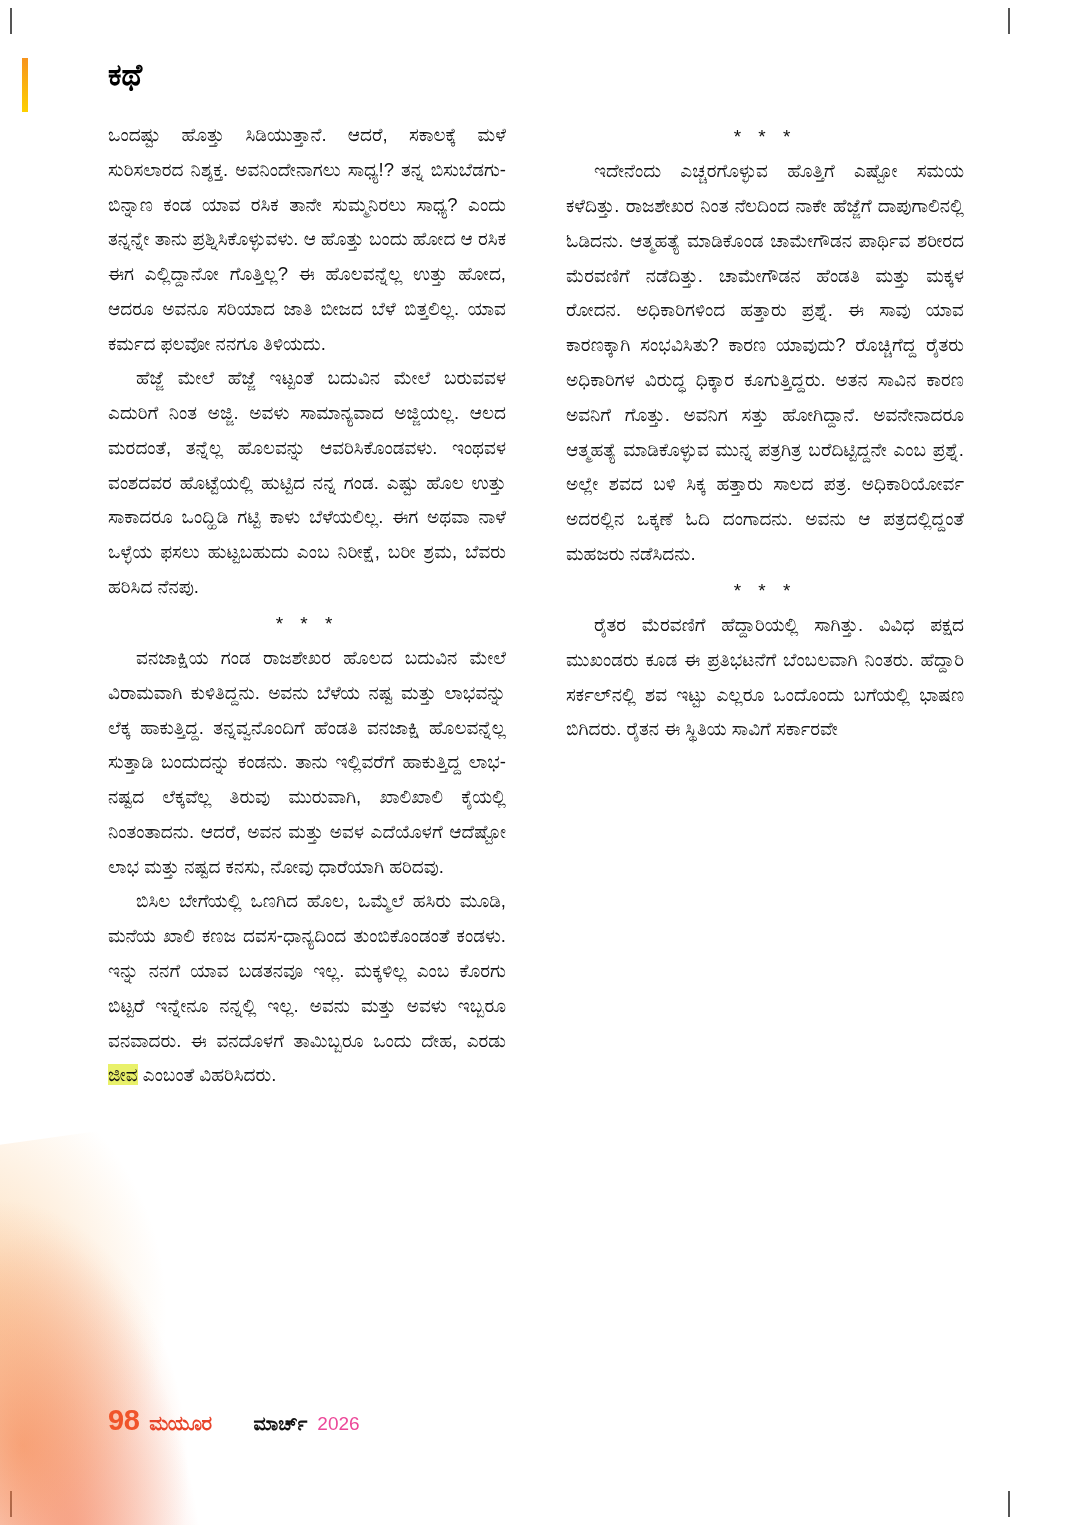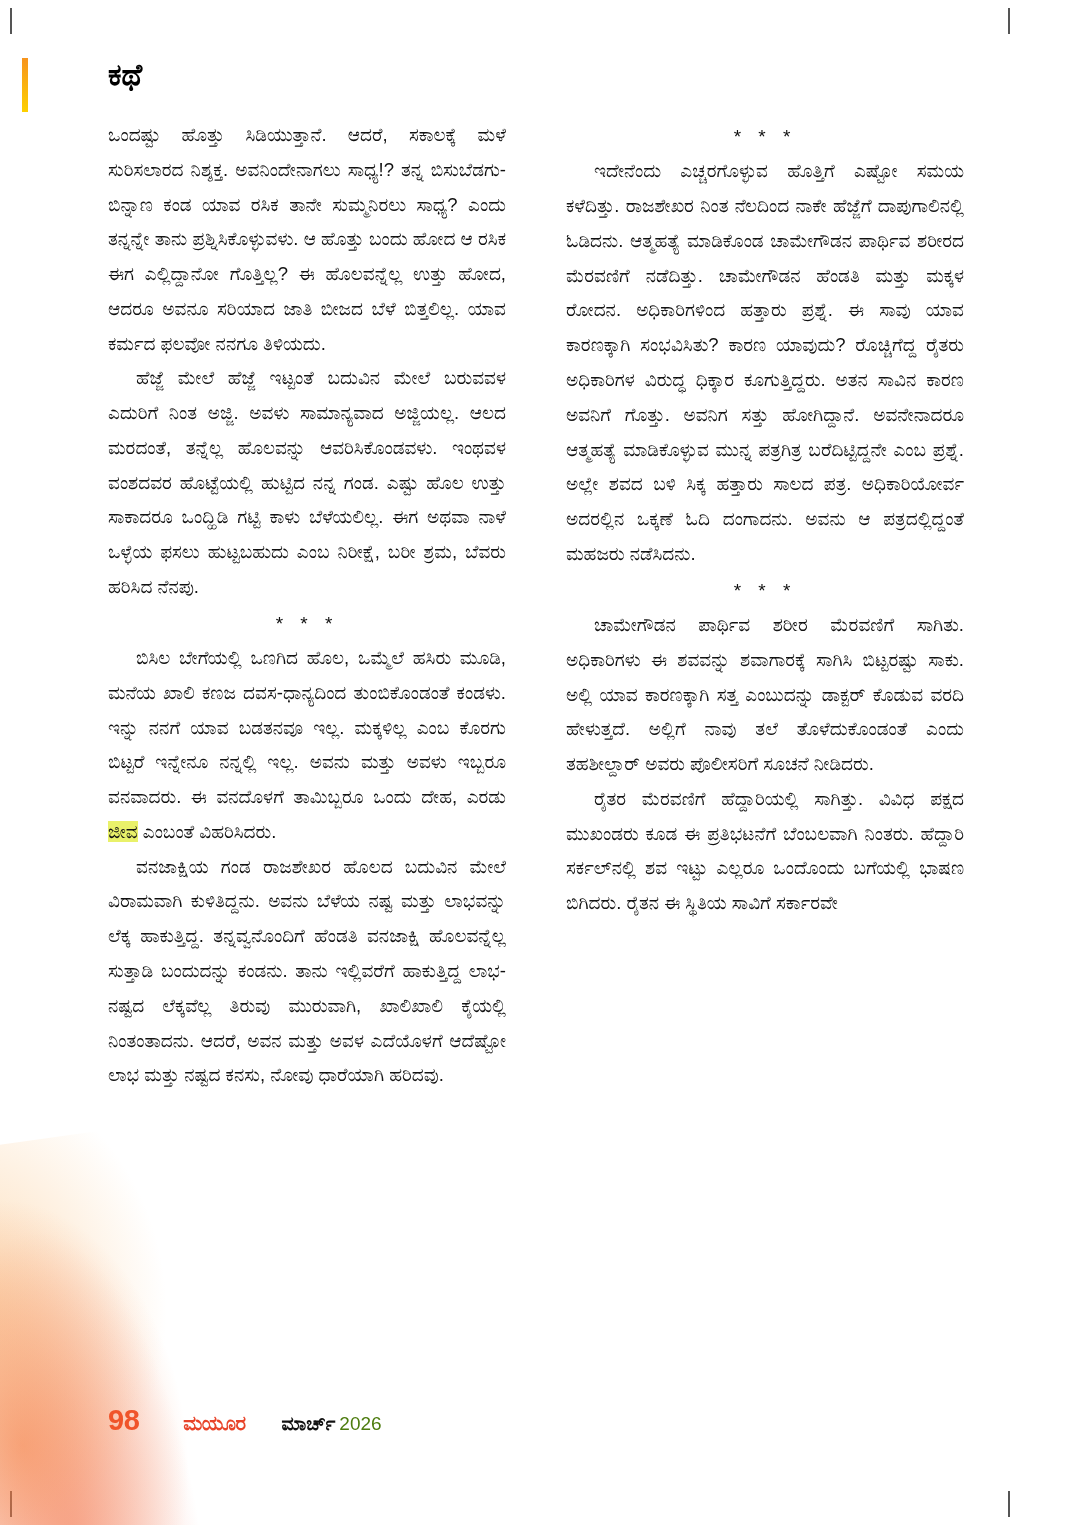--- a/index.html
+++ b/index.html
@@ -98,44 +98,43 @@
   .highlight {
     background: #e9f16a;
   }
 
   .footer {
     position: absolute;
     left: 108px;
     bottom: 88px;
     display: flex;
     align-items: baseline;
-    gap: 4px;
+    gap: 10px;
   }
   .folio {
     font-size: 29px;
     font-weight: bold;
     color: #f0542a;
     letter-spacing: -0.5px;
   }
   .masthead {
     font-size: 20px;
     font-weight: bold;
     color: #e8442a;
     letter-spacing: -0.5px;
-    margin-left: 40px;
   }
   .issue-month {
     font-size: 19px;
     font-weight: bold;
     color: #111;
     margin-left: 32px;
   }
   .issue-year {
     font-size: 19px;
-    color: #4d7c0f;
+    color: #ec4899;
   }
 </style>
 </head>
 <body>
 
 <div class="page">
 
   <div class="crop-mark crop-tl-v"></div>
   <div class="crop-mark crop-tr-v"></div>
   <div class="crop-mark crop-bl-v"></div>
@@ -145,29 +144,28 @@
 
   <div class="accent-bar"></div>
   <div class="section-title">ಕಥೆ</div>
 
   <div class="columns">
 
     <div class="col">
       <p class="para no-indent">ಒಂದಷ್ಟು ಹೊತ್ತು ಸಿಡಿಯುತ್ತಾನೆ. ಆದರೆ, ಸಕಾಲಕ್ಕೆ ಮಳೆ ಸುರಿಸಲಾರದ ನಿಶ್ಶಕ್ತ. ಅವನಿಂದೇನಾಗಲು ಸಾಧ್ಯ!? ತನ್ನ ಬಿಸುಬೆಡಗು- ಬಿನ್ನಾಣ ಕಂಡ ಯಾವ ರಸಿಕ ತಾನೇ ಸುಮ್ಮನಿರಲು ಸಾಧ್ಯ? ಎಂದು ತನ್ನನ್ನೇ ತಾನು ಪ್ರಶ್ನಿಸಿಕೊಳ್ಳುವಳು. ಆ ಹೊತ್ತು ಬಂದು ಹೋದ ಆ ರಸಿಕ ಈಗ ಎಲ್ಲಿದ್ದಾನೋ ಗೊತ್ತಿಲ್ಲ? ಈ ಹೊಲವನ್ನೆಲ್ಲ ಉತ್ತು ಹೋದ, ಆದರೂ ಅವನೂ ಸರಿಯಾದ ಜಾತಿ ಬೀಜದ ಬೆಳೆ ಬಿತ್ತಲಿಲ್ಲ. ಯಾವ ಕರ್ಮದ ಫಲವೋ ನನಗೂ ತಿಳಿಯದು.</p>
       <p class="para">ಹೆಜ್ಜೆ ಮೇಲೆ ಹೆಜ್ಜೆ ಇಟ್ಟಂತೆ ಬದುವಿನ ಮೇಲೆ ಬರುವವಳ ಎದುರಿಗೆ ನಿಂತ ಅಜ್ಜಿ. ಅವಳು ಸಾಮಾನ್ಯವಾದ ಅಜ್ಜಿಯಲ್ಲ. ಆಲದ ಮರದಂತೆ, ತನ್ನೆಲ್ಲ ಹೊಲವನ್ನು ಆವರಿಸಿಕೊಂಡವಳು. ಇಂಥವಳ ವಂಶದವರ ಹೊಟ್ಟೆಯಲ್ಲಿ ಹುಟ್ಟಿದ ನನ್ನ ಗಂಡ. ಎಷ್ಟು ಹೊಲ ಉತ್ತು ಸಾಕಾದರೂ ಒಂದ್ಹಿಡಿ ಗಟ್ಟಿ ಕಾಳು ಬೆಳೆಯಲಿಲ್ಲ. ಈಗ ಅಥವಾ ನಾಳೆ ಒಳ್ಳೆಯ ಫಸಲು ಹುಟ್ಟಬಹುದು ಎಂಬ ನಿರೀಕ್ಷೆ, ಬರೀ ಶ್ರಮ, ಬೆವರು ಹರಿಸಿದ ನೆನಪು.</p>
       <div class="divider">* * *</div>
+      <p class="para">ವನಜಾಕ್ಷಿಯ ಗಂಡ ರಾಜಶೇಖರ ಹೊಲದ ಬದುವಿನ ಮೇಲೆ ವಿರಾಮವಾಗಿ ಕುಳಿತಿದ್ದನು. ಅವನು ಬೆಳೆಯ ನಷ್ಟ ಮತ್ತು ಲಾಭವನ್ನು ಲೆಕ್ಕ ಹಾಕುತ್ತಿದ್ದ. ತನ್ನವ್ವನೊಂದಿಗೆ ಹೆಂಡತಿ ವನಜಾಕ್ಷಿ ಹೊಲವನ್ನೆಲ್ಲ ಸುತ್ತಾಡಿ ಬಂದುದನ್ನು ಕಂಡನು. ತಾನು ಇಲ್ಲಿವರೆಗೆ ಹಾಕುತ್ತಿದ್ದ ಲಾಭ- ನಷ್ಟದ ಲೆಕ್ಕವೆಲ್ಲ ತಿರುವು ಮುರುವಾಗಿ, ಖಾಲಿಖಾಲಿ ಕೈಯಲ್ಲಿ ನಿಂತಂತಾದನು. ಆದರೆ, ಅವನ ಮತ್ತು ಅವಳ ಎದೆಯೊಳಗೆ ಆದೆಷ್ಟೋ ಲಾಭ ಮತ್ತು ನಷ್ಟದ ಕನಸು, ನೋವು ಧಾರೆಯಾಗಿ ಹರಿದವು.</p>
       <p class="para"><span>ಬಿಸಿಲ ಬೇಗೆಯಲ್ಲಿ ಒಣಗಿದ ಹೊಲ, ಒಮ್ಮೆಲೆ ಹಸಿರು ಮೂಡಿ, ಮನೆಯ ಖಾಲಿ ಕಣಜ ದವಸ-ಧಾನ್ಯದಿಂದ ತುಂಬಿಕೊಂಡಂತೆ ಕಂಡಳು. ಇನ್ನು ನನಗೆ ಯಾವ ಬಡತನವೂ ಇಲ್ಲ. ಮಕ್ಕಳಿಲ್ಲ ಎಂಬ ಕೊರಗು ಬಿಟ್ಟರೆ ಇನ್ನೇನೂ ನನ್ನಲ್ಲಿ ಇಲ್ಲ. ಅವನು ಮತ್ತು ಅವಳು ಇಬ್ಬರೂ ವನವಾದರು. ಈ ವನದೊಳಗೆ ತಾಮಿಬ್ಬರೂ ಒಂದು ದೇಹ, ಎರಡು </span><span class="highlight">ಜೀವ</span><span> ಎಂಬಂತೆ ವಿಹರಿಸಿದರು.</span></p>
-      <p class="para">ವನಜಾಕ್ಷಿಯ ಗಂಡ ರಾಜಶೇಖರ ಹೊಲದ ಬದುವಿನ ಮೇಲೆ ವಿರಾಮವಾಗಿ ಕುಳಿತಿದ್ದನು. ಅವನು ಬೆಳೆಯ ನಷ್ಟ ಮತ್ತು ಲಾಭವನ್ನು ಲೆಕ್ಕ ಹಾಕುತ್ತಿದ್ದ. ತನ್ನವ್ವನೊಂದಿಗೆ ಹೆಂಡತಿ ವನಜಾಕ್ಷಿ ಹೊಲವನ್ನೆಲ್ಲ ಸುತ್ತಾಡಿ ಬಂದುದನ್ನು ಕಂಡನು. ತಾನು ಇಲ್ಲಿವರೆಗೆ ಹಾಕುತ್ತಿದ್ದ ಲಾಭ- ನಷ್ಟದ ಲೆಕ್ಕವೆಲ್ಲ ತಿರುವು ಮುರುವಾಗಿ, ಖಾಲಿಖಾಲಿ ಕೈಯಲ್ಲಿ ನಿಂತಂತಾದನು. ಆದರೆ, ಅವನ ಮತ್ತು ಅವಳ ಎದೆಯೊಳಗೆ ಆದೆಷ್ಟೋ ಲಾಭ ಮತ್ತು ನಷ್ಟದ ಕನಸು, ನೋವು ಧಾರೆಯಾಗಿ ಹರಿದವು.</p>
     </div>
 
     <div class="col">
       <div class="divider">* * *</div>
       <p class="para">ಇದೇನೆಂದು ಎಚ್ಚರಗೊಳ್ಳುವ ಹೊತ್ತಿಗೆ ಎಷ್ಟೋ ಸಮಯ ಕಳೆದಿತ್ತು. ರಾಜಶೇಖರ ನಿಂತ ನೆಲದಿಂದ ನಾಕೇ ಹೆಜ್ಜೆಗೆ ದಾಪುಗಾಲಿನಲ್ಲಿ ಓಡಿದನು. ಆತ್ಮಹತ್ಯೆ ಮಾಡಿಕೊಂಡ ಚಾಮೇಗೌಡನ ಪಾರ್ಥಿವ ಶರೀರದ ಮೆರವಣಿಗೆ ನಡೆದಿತ್ತು. ಚಾಮೇಗೌಡನ ಹೆಂಡತಿ ಮತ್ತು ಮಕ್ಕಳ ರೋದನ. ಅಧಿಕಾರಿಗಳಿಂದ ಹತ್ತಾರು ಪ್ರಶ್ನೆ. ಈ ಸಾವು ಯಾವ ಕಾರಣಕ್ಕಾಗಿ ಸಂಭವಿಸಿತು? ಕಾರಣ ಯಾವುದು? ರೊಚ್ಚಿಗೆದ್ದ ರೈತರು ಅಧಿಕಾರಿಗಳ ವಿರುದ್ಧ ಧಿಕ್ಕಾರ ಕೂಗುತ್ತಿದ್ದರು. ಅತನ ಸಾವಿನ ಕಾರಣ ಅವನಿಗೆ ಗೊತ್ತು. ಅವನಿಗ ಸತ್ತು ಹೋಗಿದ್ದಾನೆ. ಅವನೇನಾದರೂ ಆತ್ಮಹತ್ಯೆ ಮಾಡಿಕೊಳ್ಳುವ ಮುನ್ನ ಪತ್ರಗಿತ್ರ ಬರೆದಿಟ್ಟಿದ್ದನೇ ಎಂಬ ಪ್ರಶ್ನೆ. ಅಲ್ಲೇ ಶವದ ಬಳಿ ಸಿಕ್ಕ ಹತ್ತಾರು ಸಾಲದ ಪತ್ರ. ಅಧಿಕಾರಿಯೋರ್ವ ಅದರಲ್ಲಿನ ಒಕ್ಕಣೆ ಓದಿ ದಂಗಾದನು. ಅವನು ಆ ಪತ್ರದಲ್ಲಿದ್ದಂತೆ ಮಹಜರು ನಡೆಸಿದನು.</p>
       <div class="divider">* * *</div>
-      <p class="para">ಚಾಮೇಗೌಡನ ಪಾರ್ಥಿವ ಶರೀರ ಮೆರವಣಿಗೆ ಸಾಗಿತು. ಅಧಿಕಾರಿಗಳು ಈ ಶವವನ್ನು ಶವಾಗಾರಕ್ಕೆ ಸಾಗಿಸಿ ಬಿಟ್ಟರಷ್ಟು ಸಾಕು. ಅಲ್ಲಿ ಯಾವ ಕಾರಣಕ್ಕಾಗಿ ಸತ್ತ ಎಂಬುದನ್ನು ಡಾಕ್ಟರ್ ಕೊಡುವ ವರದಿ ಹೇಳುತ್ತದೆ. ಅಲ್ಲಿಗೆ ನಾವು ತಲೆ ತೊಳೆದುಕೊಂಡಂತೆ ಎಂದು ತಹಶೀಲ್ದಾರ್ ಅವರು ಪೊಲೀಸರಿಗೆ ಸೂಚನೆ ನೀಡಿದರು.</p>
       <p class="para">ರೈತರ ಮೆರವಣಿಗೆ ಹೆದ್ದಾರಿಯಲ್ಲಿ ಸಾಗಿತ್ತು. ವಿವಿಧ ಪಕ್ಷದ ಮುಖಂಡರು ಕೂಡ ಈ ಪ್ರತಿಭಟನೆಗೆ ಬೆಂಬಲವಾಗಿ ನಿಂತರು. ಹೆದ್ದಾರಿ ಸರ್ಕಲ್‌ನಲ್ಲಿ ಶವ ಇಟ್ಟು ಎಲ್ಲರೂ ಒಂದೊಂದು ಬಗೆಯಲ್ಲಿ ಭಾಷಣ ಬಿಗಿದರು. ರೈತನ ಈ ಸ್ಥಿತಿಯ ಸಾವಿಗೆ ಸರ್ಕಾರವೇ</p>
     </div>
 
   </div>
 
   <div class="footer">
     <span class="folio">98</span>
     <span class="masthead">ಮಯೂರ</span>
     <span class="issue-month">ಮಾರ್ಚ್</span>
     <span class="issue-year">2026</span>

